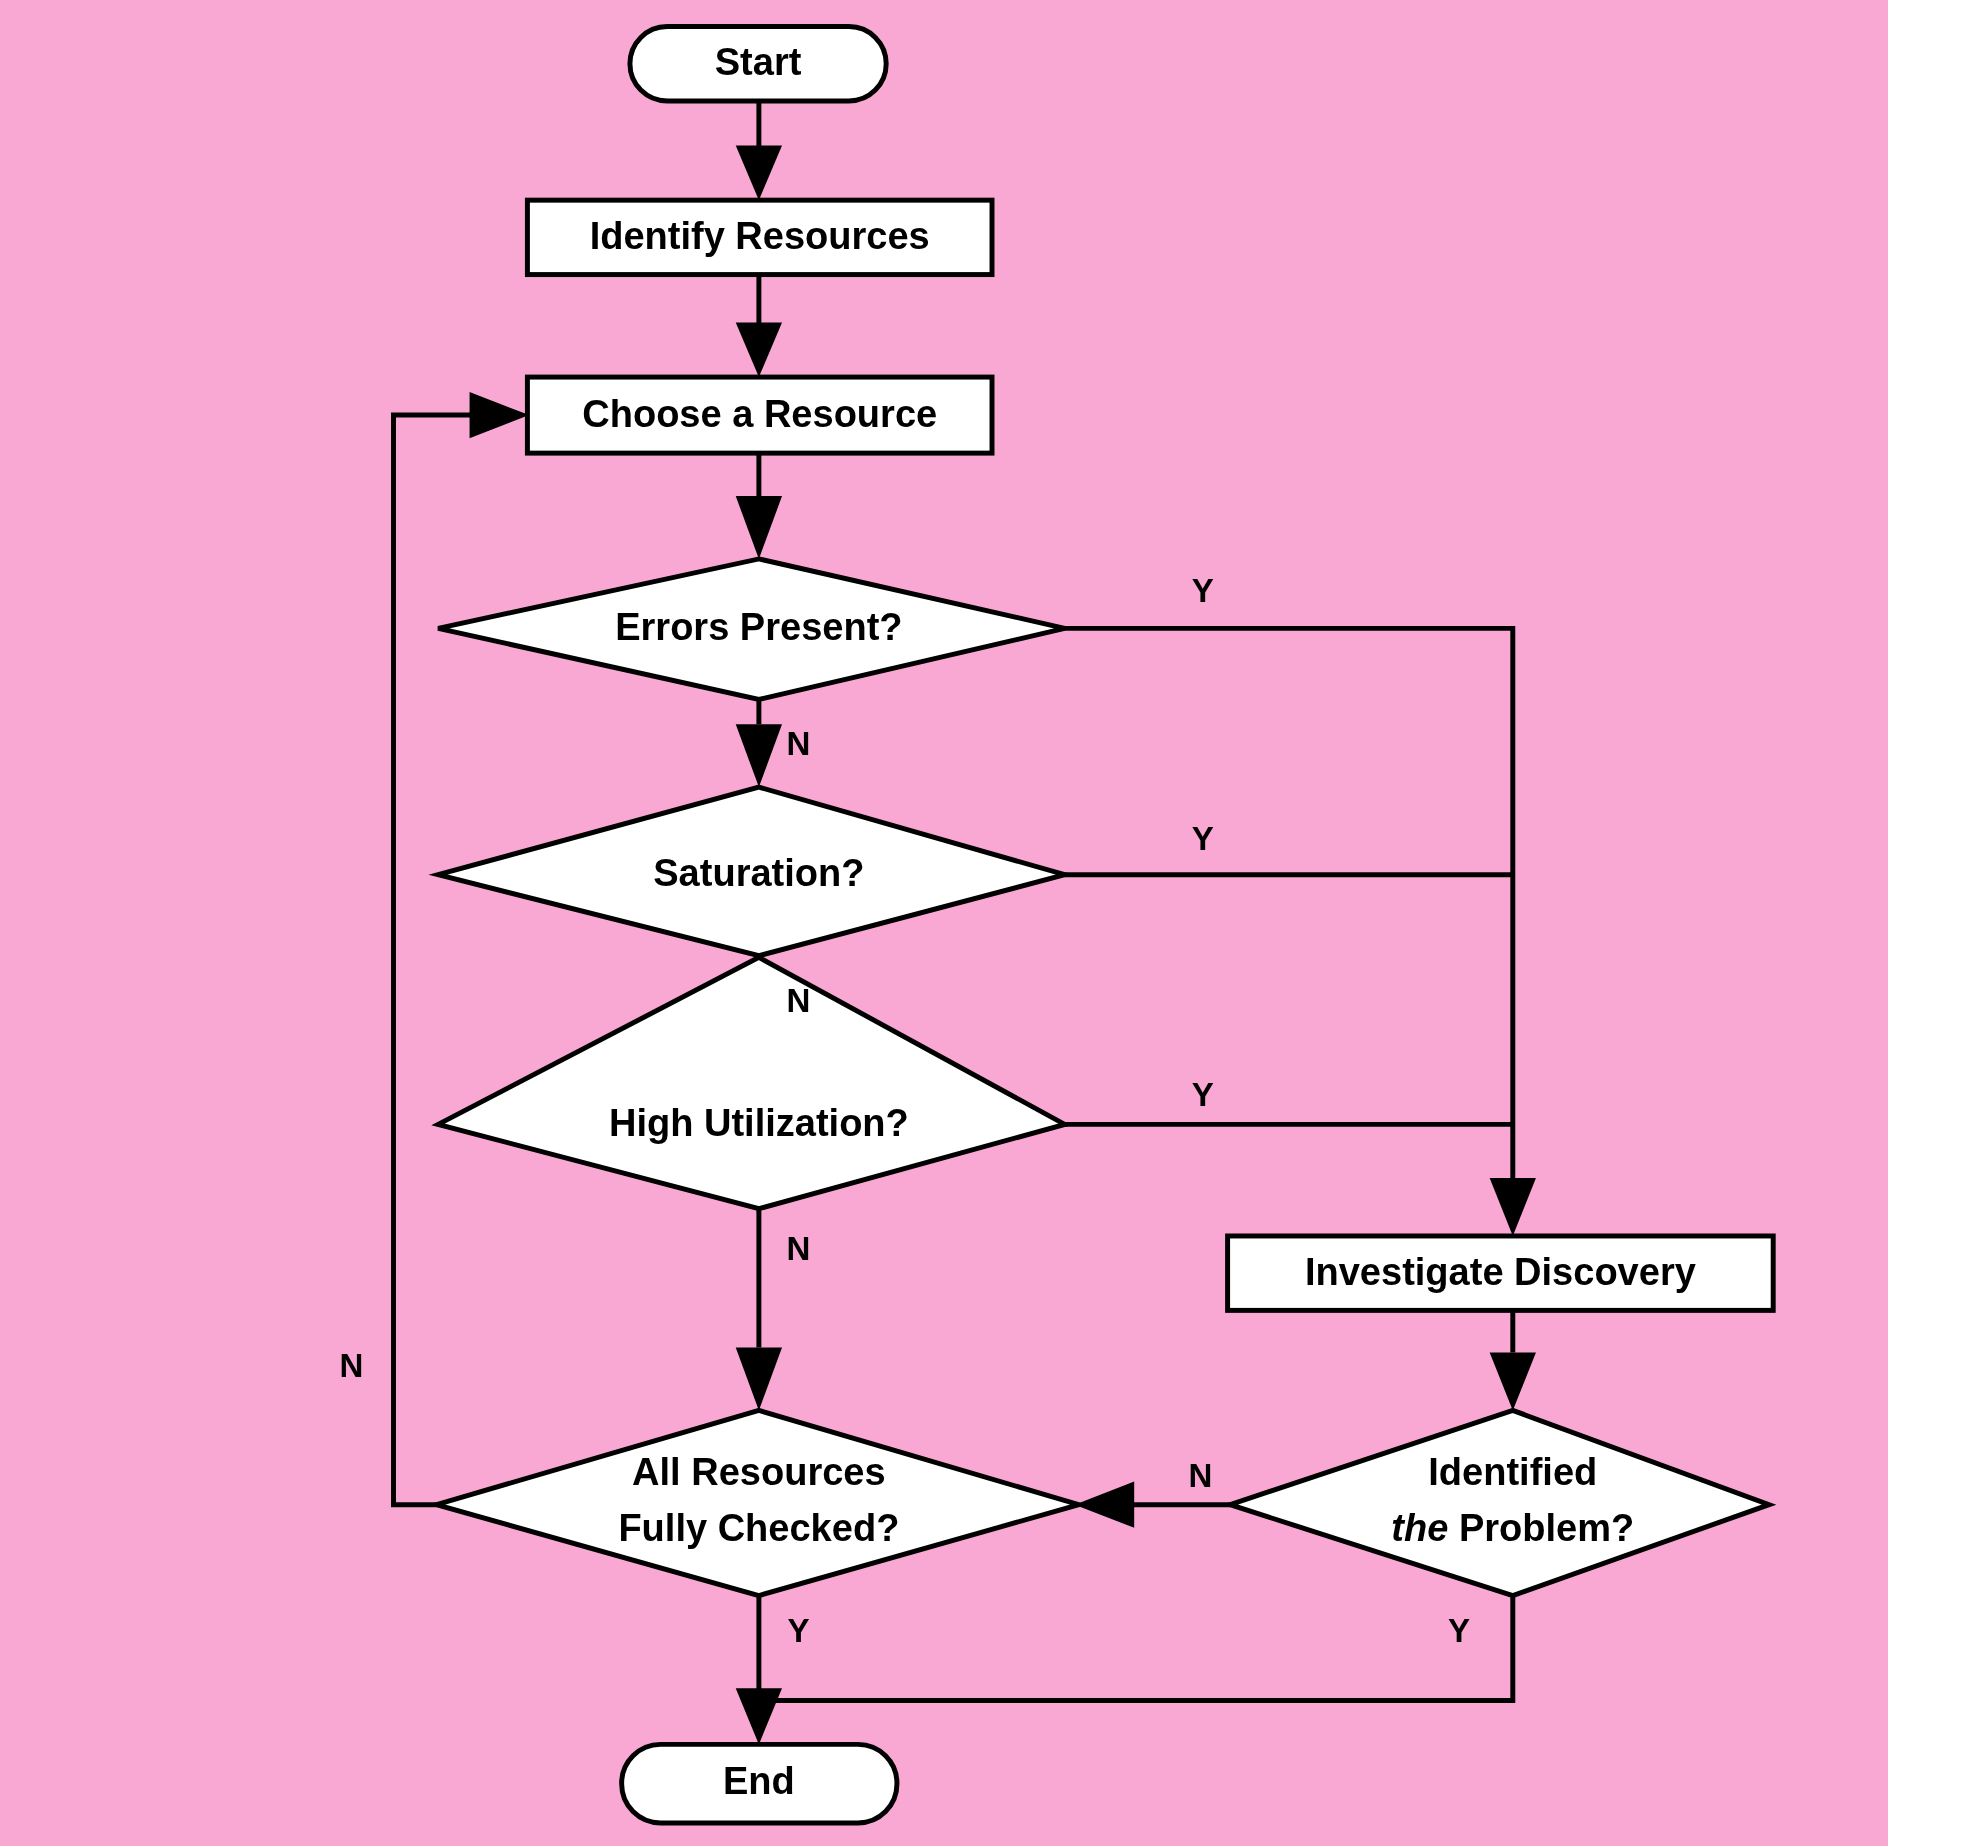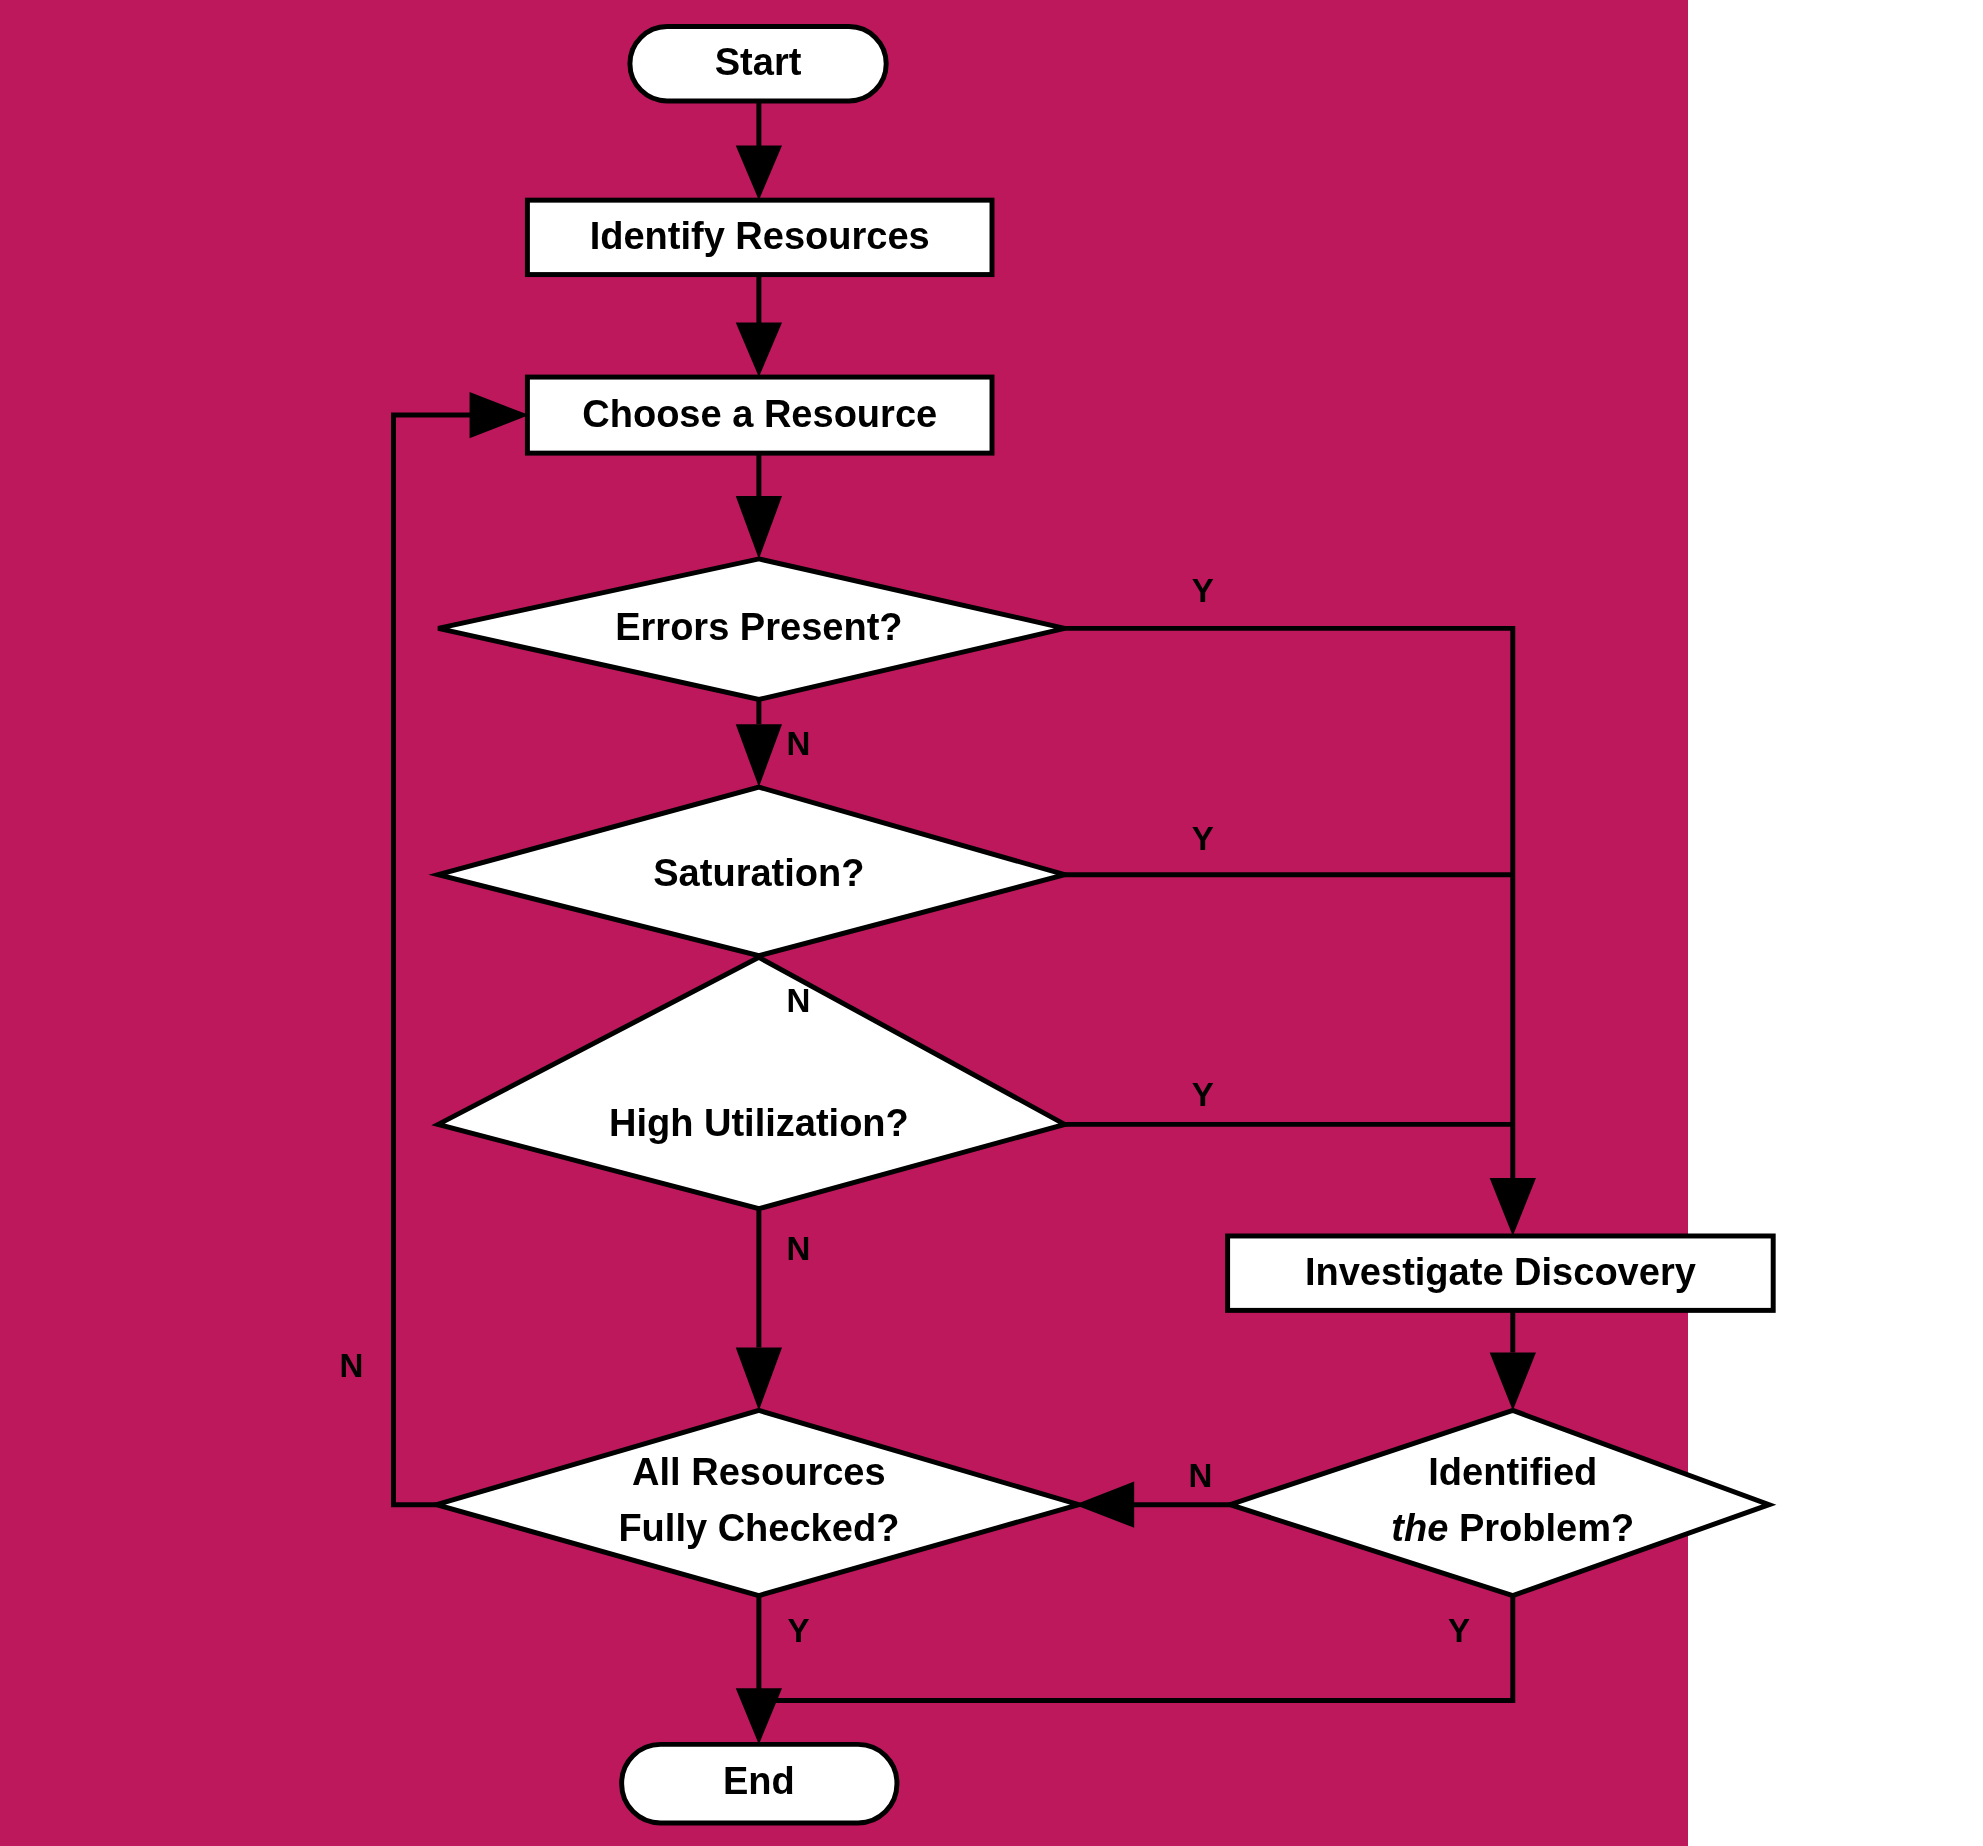--- a/index.html
+++ b/index.html
@@ -9,23 +9,23 @@
     background: #ffffff;
   }
   body {
     width: 1984px;
     height: 1847px;
     overflow: hidden;
     font-family: "Liberation Sans", sans-serif;
   }
   #flowchart-root {
     position: relative;
-    width: 1688px;
+    width: 1888px;
     height: 1847px;
-    background: #be185d;
+    background: #f9a8d4;
   }
   svg.flow-canvas {
     display: block;
     width: 1984px;
     height: 1847px;
   }
   .node-shape {
     fill: #ffffff;
     stroke: #000000;
     stroke-width: 6;

